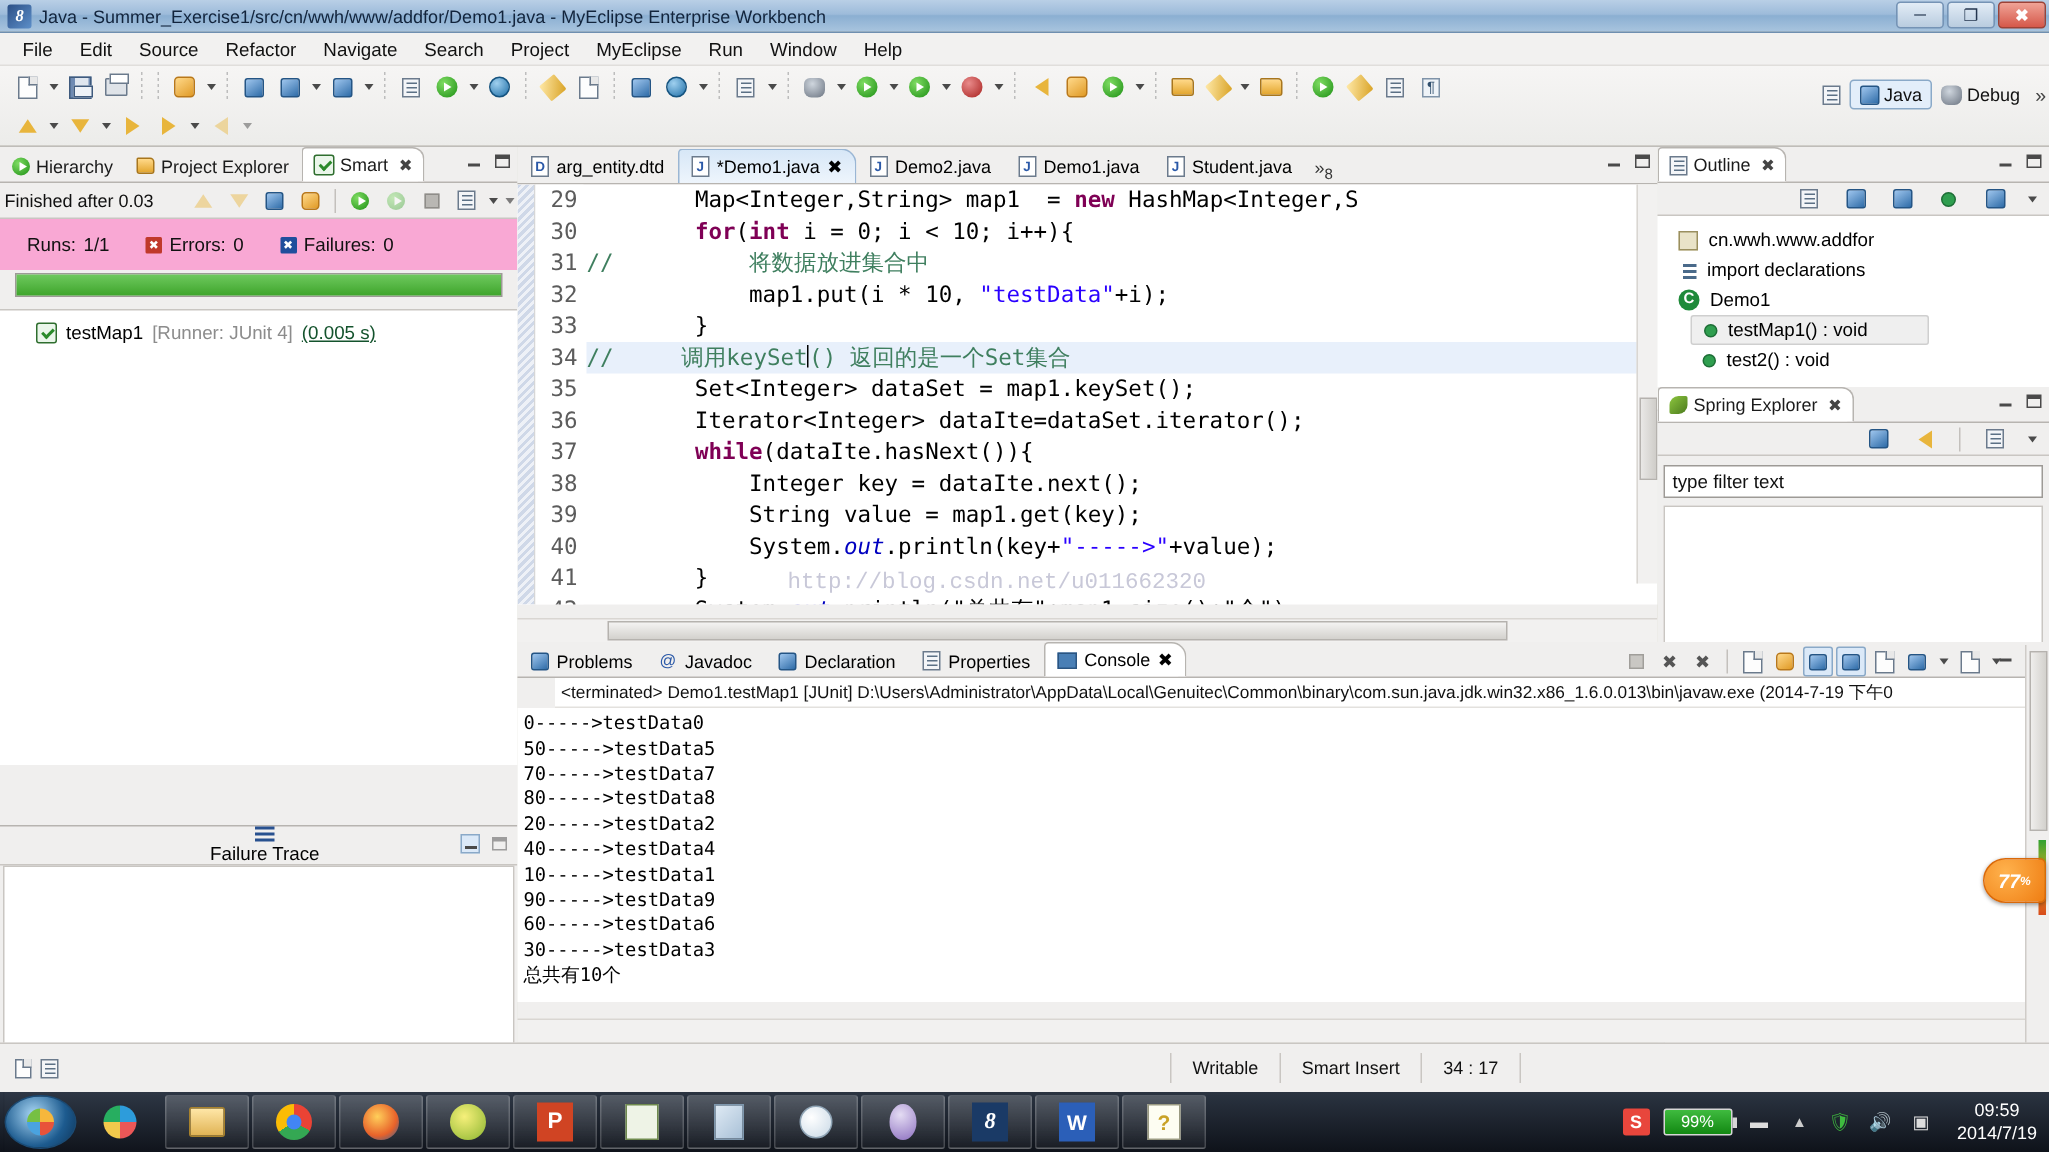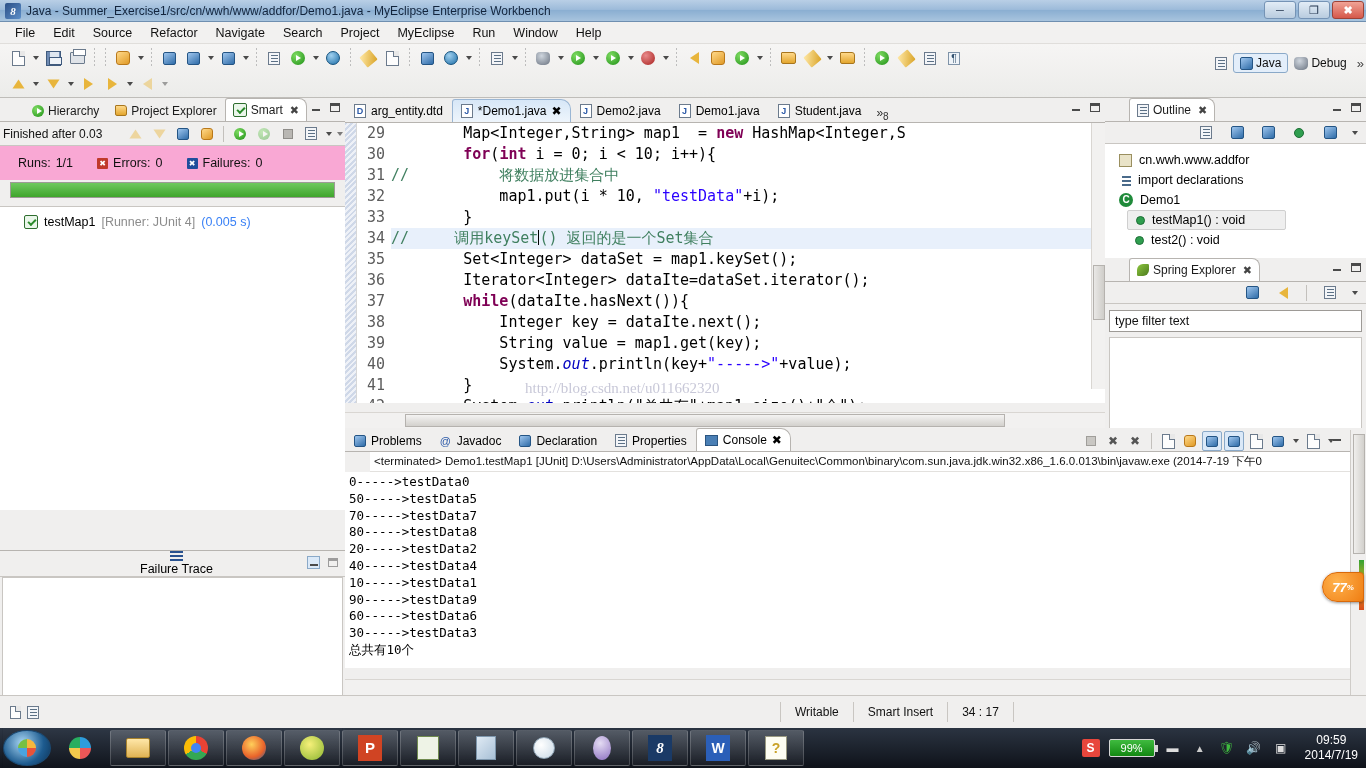--- a/index.html
+++ b/index.html
@@ -105,21 +105,21 @@
   .ic-lines{width:12px;height:13px;background:#f3f5f8;border:1px solid #6b7a8c;}
   .ic-lines::after{content:"";position:absolute;left:2px;top:2px;width:7px;height:1px;
     box-shadow:0 3px 0 #5b7085,0 6px 0 #5b7085,0 0 0 #5b7085;background:#5b7085;}
   .ic-pilcrow{width:12px;height:13px;border:1px solid #7f93a8;background:#eef3f8;
     color:#31506e;font-size:10px;text-align:center;line-height:12px;}
 
   
   .leftpane { position:absolute; left:0; top:98px; width:345px; height:597px;
     background:#f0efee; }
   .viewtabs { height:24px; display:flex; align-items:flex-end; position:relative;
-    background:#f0efee; border-bottom:1px solid #b7b4b0;padding-left:24px;}
+    background:#f0efee; border-bottom:1px solid #b7b4b0;}
   .vtab { height:22px; display:flex; align-items:center; gap:4px; padding:0 7px;
     font-size:12px; color:#1b1b1b; border:1px solid transparent;
     border-bottom:none; position:relative; }
   .vtab.active { background:#fff; border-color:#b7b4b0; border-radius:3px 8px 0 0;
     font-weight:normal; height:23px; }
   .vtab .x { font-size:11px; color:#444; margin-left:3px; }
   .pane-minmax { position:absolute; right:4px; top:3px; display:flex; gap:6px;
     font-size:11px; color:#333; }
   .mmbtn { width:13px; height:13px; display:flex; align-items:center; justify-content:center; }
   .mmbtn .bar { width:8px; height:2px; background:#4a4a4a; margin-top:5px; }
@@ -141,21 +141,21 @@
     border:1px solid #9d9a96; }
   .progressbar .fill { height:100%; background:linear-gradient(to bottom,#6ec95e,#3fa52c); }
   .junit-tree { margin-top:8px; border-top:1px solid #c9c6c2; background:#fff;
     height:304px; padding:8px 0 0 24px; }
   .tree-row { display:flex; align-items:center; gap:6px; font-size:12.5px; }
   .junit-ico { width:14px;height:14px;border:1px solid #2f6e2f;background:#eaf6ea;
     border-radius:2px; position:relative; }
   .junit-ico::after{content:"";position:absolute;left:3px;top:3px;width:6px;height:3px;
     border-left:2px solid #2a8a2a;border-bottom:2px solid #2a8a2a;transform:rotate(-45deg);}
   .muted { color:#8c8c8c; }
-  .bluetext { color:#3b82f6; }
+  .bluetext { color:#14532d;text-decoration:underline; }
 
   .failure-pane { position:absolute; left:0; top:452px; width:345px; height:243px;
     background:#f0efee; border-top:1px solid #b7b4b0; }
   .failure-header { height:26px; display:flex; align-items:center; gap:6px;
     padding-left:8px; font-size:12.5px; position:relative; border-bottom:1px solid #c9c6c2;flex-direction:column; }
   .ft-ico { width:13px; height:11px; position:relative; }
   .ft-ico i { position:absolute; left:0; width:13px; height:2px; background:#28518f; }
   .failure-body { background:#fff; height:212px; margin:0 2px 3px 2px; border:1px solid #c9c6c2; }
 
   
@@ -184,21 +184,21 @@
     padding-left:2px; }
   .code-line { height:21px; }
   .code-line.hl { background:#e8f0fb; }
   .kw { color:#7f0055; font-weight:bold; }
   .str { color:#2a00ff; }
   .cmt { color:#3f7f5f; }
   .fld { color:#0000c0; font-style:italic; }
   .caret { display:inline-block; width:1px; height:15px; background:#000;
     vertical-align:-2px; }
   .watermark { position:absolute; left:180px; top:257px; color:#c8c8d8;
-    font-family:Liberation Serif, serif; font-size:15px; pointer-events:none; }
+    font-family:Liberation Mono, monospace; font-size:15px; pointer-events:none; }
   .vscroll { position:absolute; right:0; top:25px; width:14px; height:266px;
     background:#f2f1f0; border-left:1px solid #d9d6d2; }
   .vscroll .thumb { position:absolute; left:1px; top:142px; width:12px; height:55px;
     background:linear-gradient(to right,#e9e8e6,#cfcdc9); border:1px solid #b5b2ae; }
   .hscroll { position:absolute; left:0; bottom:0; width:760px; height:16px;
     background:#f2f1f0; border-top:1px solid #d9d6d2; }
   .hscroll .thumb { position:absolute; left:60px; top:1px; width:600px; height:13px;
     background:linear-gradient(to bottom,#f4f3f2,#d3d1cd); border:1px solid #b5b2ae; }
 
   

